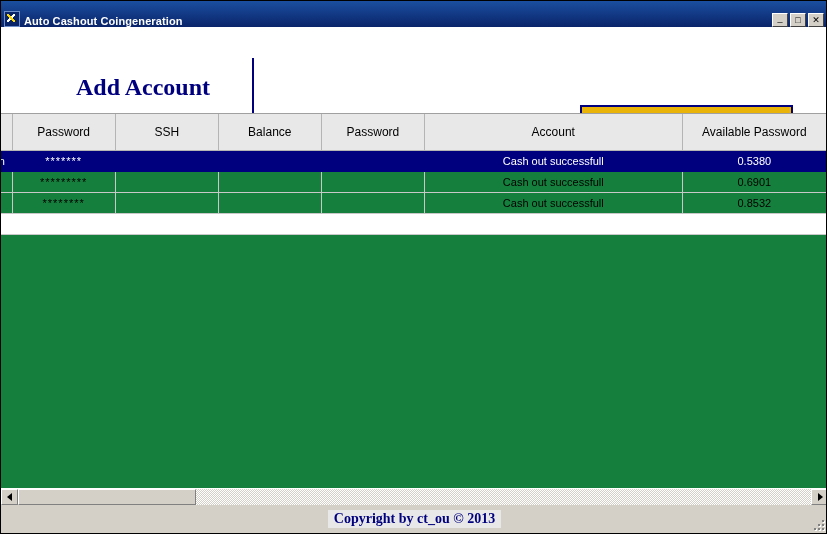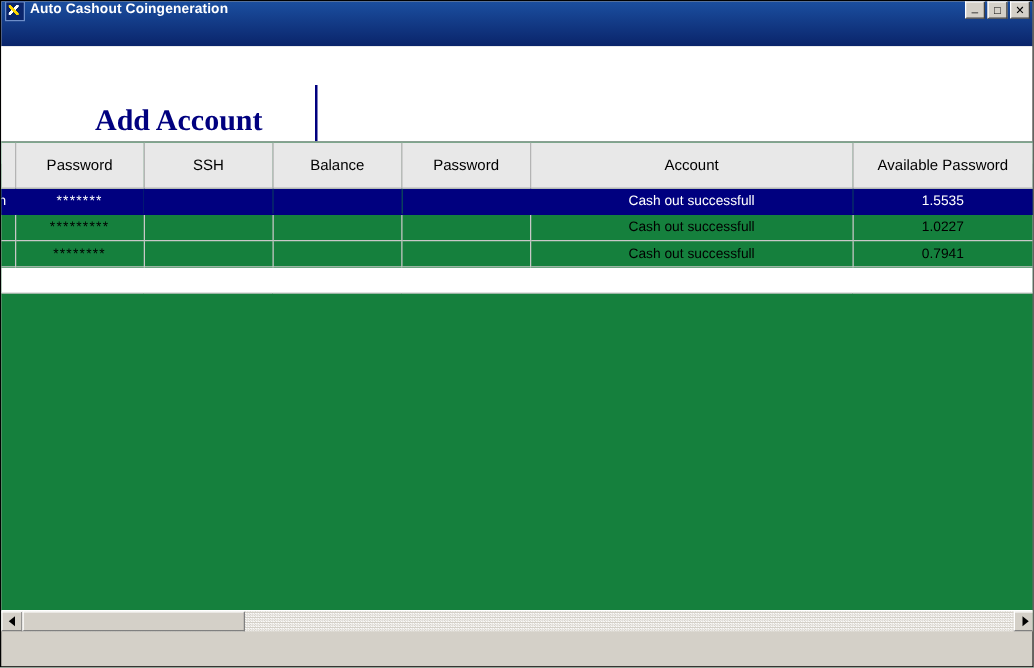--- a/index.html
+++ b/index.html
@@ -14,24 +14,24 @@
     position: relative;
     width: 827px;
     height: 534px;
     box-sizing: border-box;
     border: 1px solid #000000;
     background: #d4d0c8;
     overflow: hidden;
   }
   
   .titlebar {
-    height: 36px;
+    height: 26px;
     background: linear-gradient(to bottom, #1b4fa0 0%, #0a246a 100%);
     display: flex;
-    align-items: flex-start;
+    align-items: flex-end;
     padding: 0 2px 0 3px;
     box-sizing: border-box;
   }
   .title-icon {
     width: 14px;
     height: 14px;
     background: #0a246a;
     border: 1px solid #6d8ec9;
     margin-right: 4px;
     position: relative;
@@ -321,49 +321,60 @@
         </tr>
       </thead>
       <tbody>
         <tr class="selected">
           <td class="left-cell">n</td>
           <td class="pw">*******</td>
           <td></td>
           <td></td>
           <td></td>
           <td>Cash out successfull</td>
-          <td>1.5535</td>
+          <td>0.5380</td>
         </tr>
         <tr>
           <td class="left-cell"></td>
           <td class="pw">*********</td>
           <td></td>
           <td></td>
           <td></td>
           <td>Cash out successfull</td>
-          <td>1.0227</td>
+          <td>0.6901</td>
         </tr>
         <tr>
           <td class="left-cell"></td>
           <td class="pw">********</td>
           <td></td>
           <td></td>
           <td></td>
           <td>Cash out successfull</td>
-          <td>0.7941</td>
+          <td>0.8532</td>
         </tr>
         <tr class="filler-row">
           <td colspan="7"></td>
         </tr>
       </tbody>
     </table>
   </div>
 
   <div class="hscroll">
     <div class="sb-arrow sb-left"></div>
     <div class="sb-track">
       <div class="sb-thumb"></div>
     </div>
     <div class="sb-arrow sb-right"></div>
   </div>
 
+  <div class="statusbar">
+    <div class="copyright">Copyright by ct_ou ©  2013</div>
+    <div class="grip">
+      <i style="left:10px;top:2px"></i>
+      <i style="left:6px;top:6px"></i>
+        <i style="left:10px;top:6px"></i>
+      <i style="left:2px;top:10px"></i>
+        <i style="left:6px;top:10px"></i>
+        <i style="left:10px;top:10px"></i>
+    </div>
+  </div>
 
 </div>
 
 </body></html>

